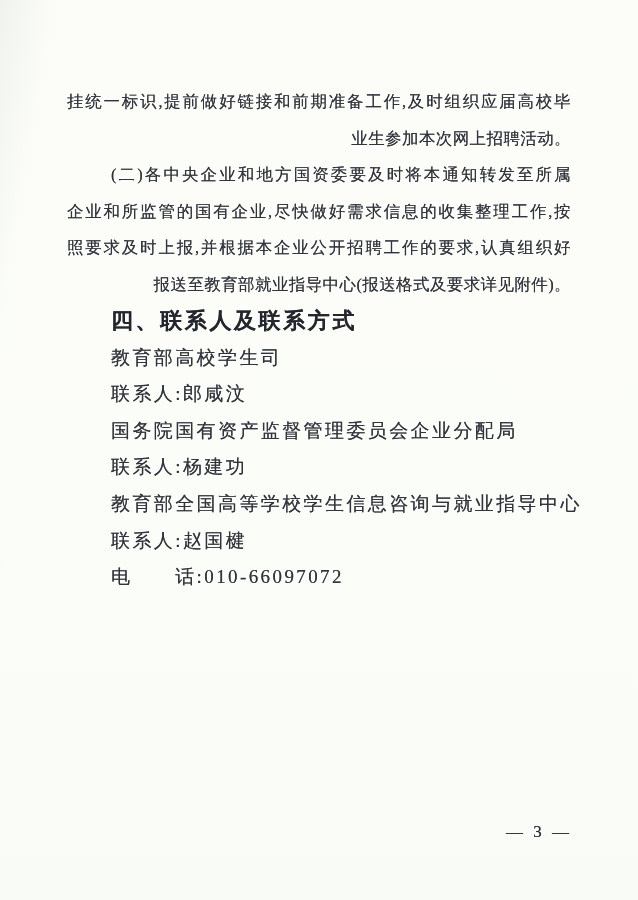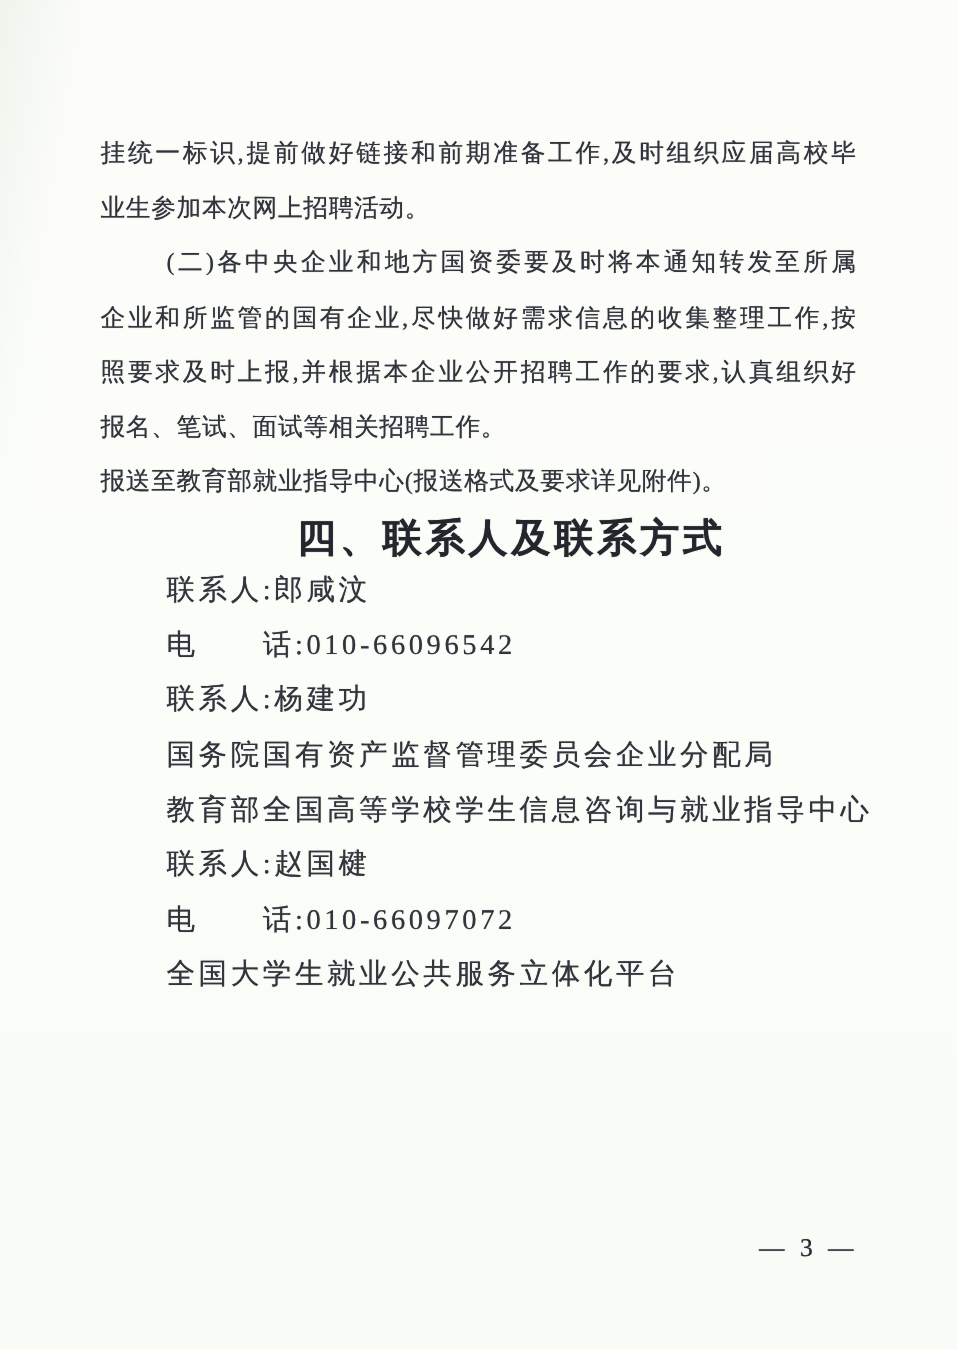--- a/index.html
+++ b/index.html
@@ -27,41 +27,41 @@
   }
   .line {
     height: 36.55px;
     line-height: 36.55px;
     white-space: nowrap;
     text-shadow: 0 0 0.5px rgba(49,52,60,0.75);
   }
   .para {
     font-size: 16.5px;
     letter-spacing: 0.4px;
+    text-align: right;
   }
   .j {
     text-align: justify;
     text-align-last: justify;
     text-justify: inter-character;
   }
   .contact {
     font-size: 19px;
     letter-spacing: 2.4px;
   }
   .indent {
     padding-left: 44px;
   }
   .heading {
     font-family: "Liberation Sans", "DejaVu Sans", sans-serif;
     font-weight: 700;
-    font-size: 26px;
+    font-size: 22px;
     letter-spacing: 2.6px;
     color: #23262d;
     text-shadow: 0 0 0.6px rgba(35,38,45,0.8);
-    text-align: center;
   }
   .page-number {
     position: absolute;
     top: 822px;
     right: 66px;
     font-size: 17px;
     letter-spacing: 3px;
     color: #273039;
     text-shadow: 0 0 0.5px rgba(39,48,57,0.8);
   }
@@ -69,26 +69,24 @@
 </head>
 <body>
 
 <div class="page">
   <div class="body-text">
       <div class="line para j">挂统一标识,提前做好链接和前期准备工作,及时组织应届高校毕</div>
       <div class="line para">业生参加本次网上招聘活动。</div>
       <div class="line para j indent">(二)各中央企业和地方国资委要及时将本通知转发至所属</div>
       <div class="line para j">企业和所监管的国有企业,尽快做好需求信息的收集整理工作,按</div>
       <div class="line para j">照要求及时上报,并根据本企业公开招聘工作的要求,认真组织好</div>
-      <div class="line para">报名、笔试、面试等相关招聘工作。</div>
       <div class="line para">报送至教育部就业指导中心(报送格式及要求详见附件)。</div>
       <div class="line heading indent">四、联系人及联系方式</div>
+      <div class="line contact indent">教育部高校学生司</div>
       <div class="line contact indent">联系人:郎咸汶</div>
-      <div class="line contact indent">电　　话:010-66096542</div>
+      <div class="line contact indent">国务院国有资产监督管理委员会企业分配局</div>
       <div class="line contact indent">联系人:杨建功</div>
-      <div class="line contact indent">国务院国有资产监督管理委员会企业分配局</div>
       <div class="line contact indent">教育部全国高等学校学生信息咨询与就业指导中心</div>
       <div class="line contact indent">联系人:赵国楗</div>
       <div class="line contact indent">电　　话:010-66097072</div>
-      <div class="line contact indent">全国大学生就业公共服务立体化平台</div>
     </div>
   <div class="page-number">— 3 —</div>
 </div>
 
 </body></html>

